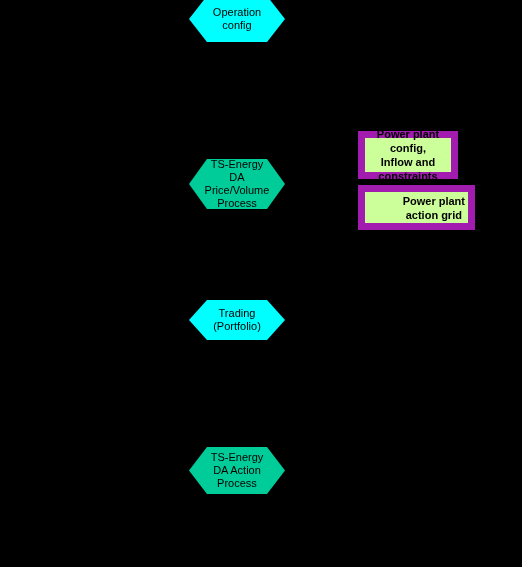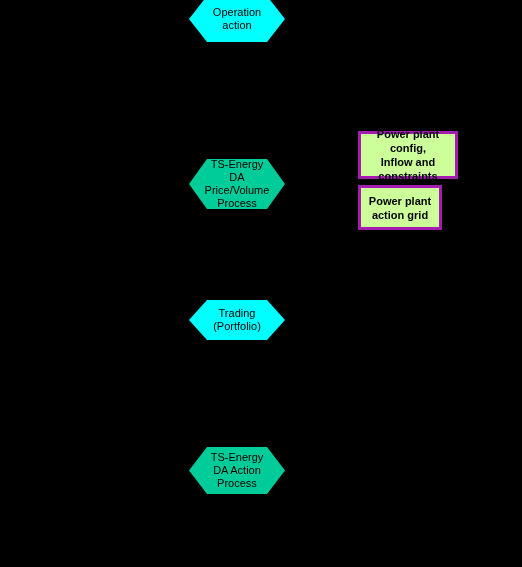--- a/index.html
+++ b/index.html
@@ -48,21 +48,21 @@
     letter-spacing: 0px;
     white-space: pre-line;
     padding: 0 14px;
     font-family: "Liberation Sans", sans-serif;
   }
 
   
   .data-box {
     position: absolute;
     box-sizing: border-box;
-    border: 3px solid #a21caf;
+    border: 7px solid #a21caf;
     display: flex;
     align-items: center;
     justify-content: center;
     text-align: center;
   }
   .data-box-label {
     color: #000000;
     font-size: 11px;
     line-height: 14px;
     font-weight: bold;
@@ -71,33 +71,33 @@
     font-family: "Liberation Sans", sans-serif;
   }
 
   
   #node-operation-planner { left: 189px; top: -4px;  width: 96px; height: 46px; }
   #node-ts-price-volume   { left: 189px; top: 159px; width: 96px; height: 50px; }
   #node-trading-portfolio { left: 189px; top: 300px; width: 96px; height: 40px; }
   #node-ts-da-action      { left: 189px; top: 447px; width: 96px; height: 47px; }
 
   #box-plant-config  { left: 358px; top: 131px; width: 100px; height: 48px; }
-  #box-plant-action-grid { left: 358px; top: 185px; width: 84px; height: 45px; }
+  #box-plant-action-grid { left: 358px; top: 185px; width: 117px; height: 45px; justify-content: flex-end; }
 </style>
 </head>
 <body>
 
 <div id="diagram-canvas">
 
   <div class="hex-node" id="node-operation-planner">
     <svg class="hex-shape" viewBox="0 0 96 46" preserveAspectRatio="none">
       <polygon points="18,0 78,0 96,23 78,46 18,46 0,23" fill="#00FFFF"></polygon>
     </svg>
     <span class="hex-label">Operation
-action</span>
+config</span>
   </div>
 
   <div class="hex-node" id="node-ts-price-volume">
     <svg class="hex-shape" viewBox="0 0 96 50" preserveAspectRatio="none">
       <polygon points="18,0 78,0 96,25 78,50 18,50 0,25" fill="#00CC99"></polygon>
     </svg>
     <span class="hex-label">TS-Energy
 DA Price/Volume
 Process</span>
   </div>

